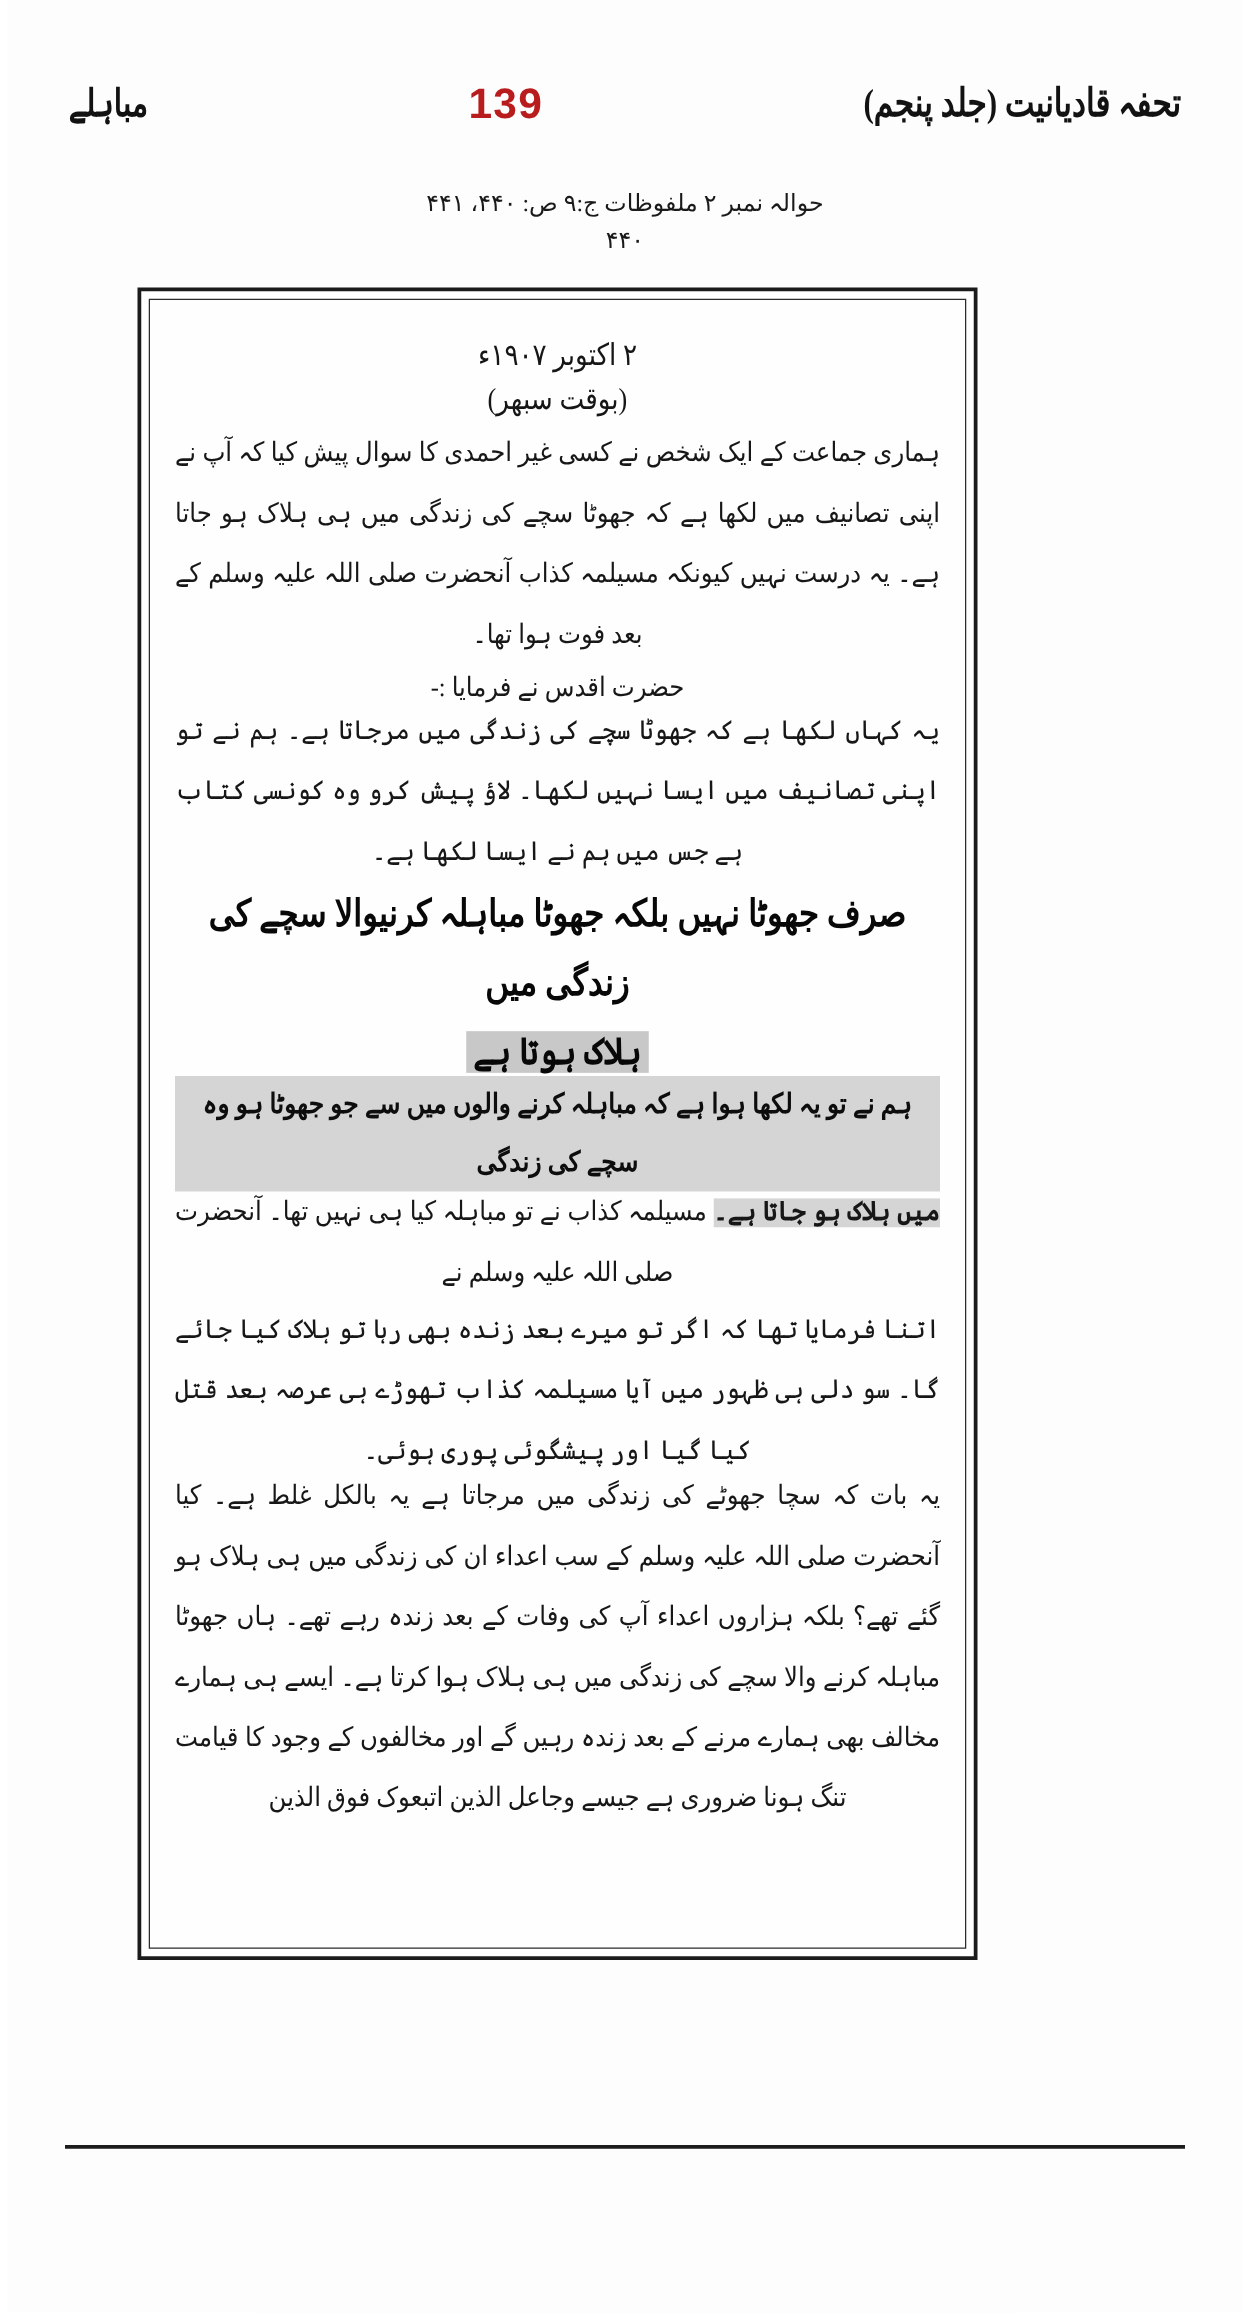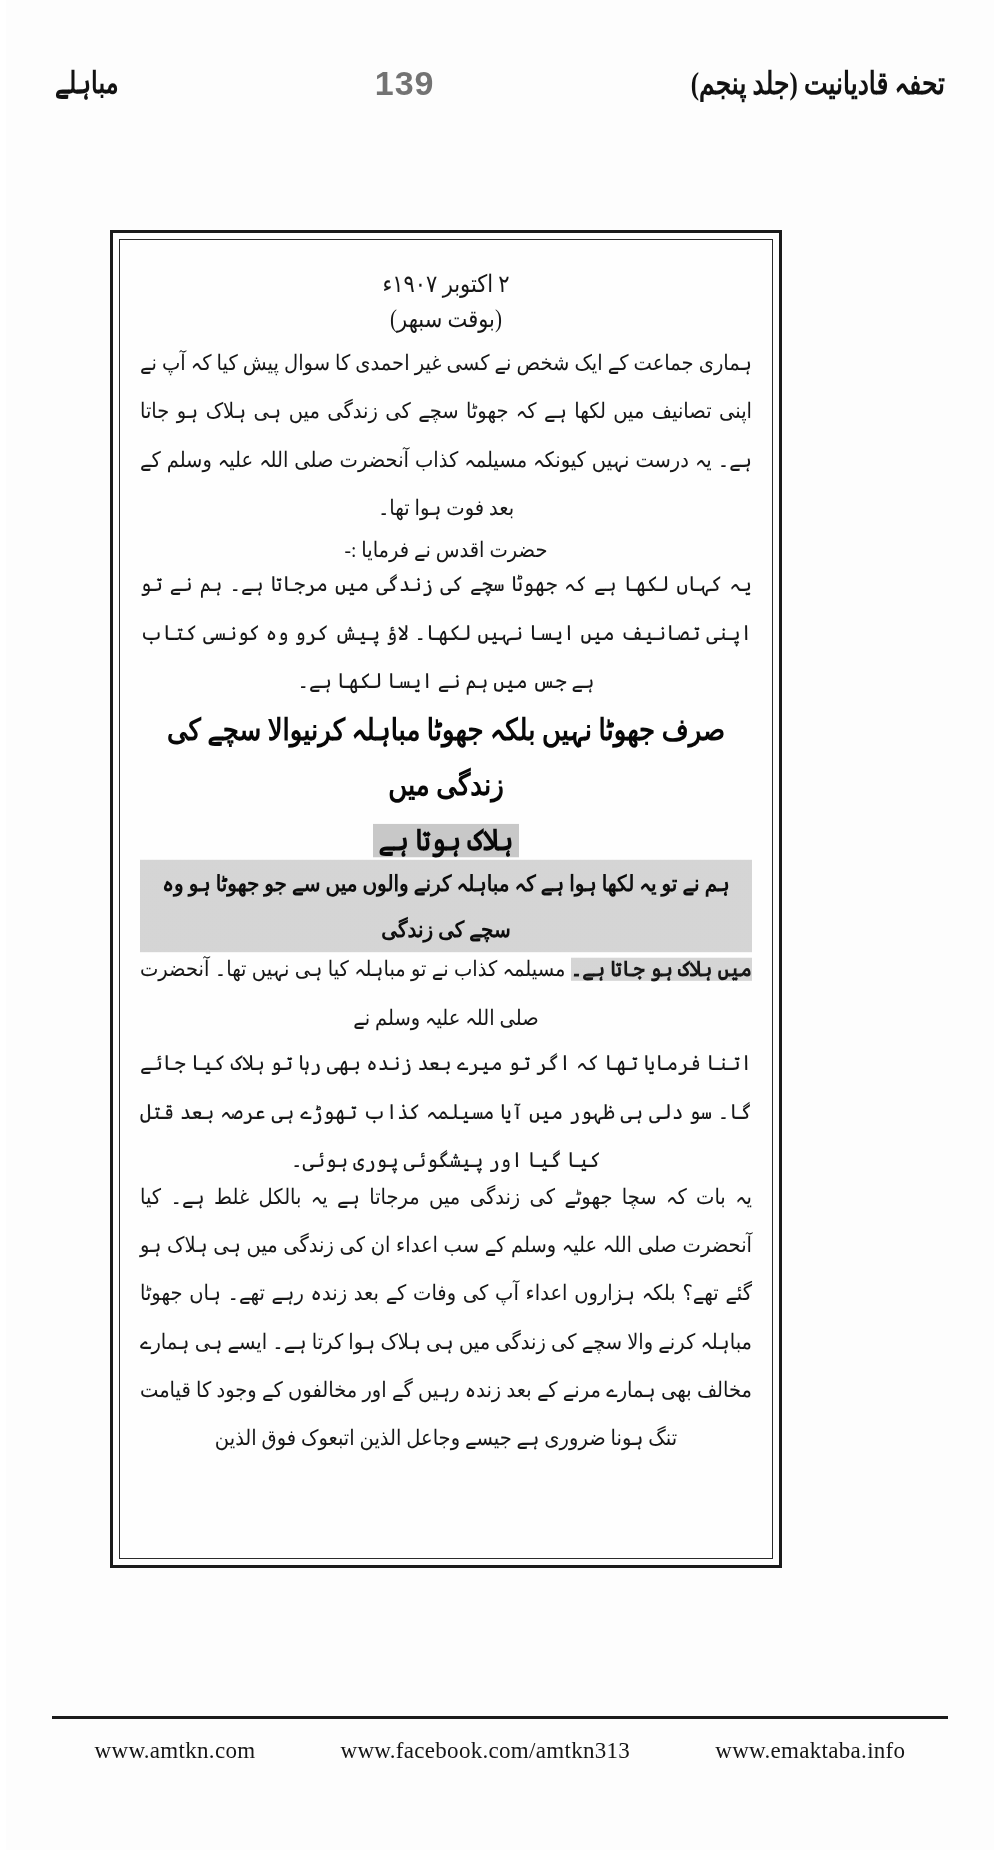--- a/index.html
+++ b/index.html
@@ -42,21 +42,21 @@
     font-weight: 600;
     letter-spacing: 1px;
     color: #121212;
     white-space: nowrap;
     transform: scaleY(1.25);
   }
   .header-page-number {
     font-family: "Liberation Sans", sans-serif;
     font-size: 34px;
     font-weight: 700;
-    color: #737373;
+    color: #b91c1c;
     letter-spacing: 1px;
   }
   .header-chapter {
     font-family: "Liberation Serif", serif;
     font-size: 24px;
     font-weight: 600;
     color: #121212;
     white-space: nowrap;
     transform: scaleY(1.25);
   }
@@ -200,20 +200,24 @@
 <body>
 
 <div class="page">
 
   <div class="header">
     <div class="header-book-title">تحفہ قادیانیت  (جلد پنجم)</div>
     <div class="header-page-number">139</div>
     <div class="header-chapter">مباہلے</div>
   </div>
 
+  <div class="reference">
+    <span>حوالہ نمبر ۲ ملفوظات  ج:۹ ص: ۴۴۰، ۴۴۱</span>
+    <span class="ref-second">۴۴۰</span>
+  </div>
 
   <div class="quote-box">
     <div class="quote-inner">
 
       <div class="q-date">۲ اکتوبر ۱۹۰۷ء</div>
       <div class="q-subhead">(بوقت سبھر)</div>
 
       <p class="q-para">ہماری جماعت کے ایک شخص نے کسی غیر احمدی کا سوال پیش کیا کہ آپ نے اپنی تصانیف میں لکھا ہے کہ جھوٹا سچے کی زندگی میں ہی ہلاک ہو جاتا ہے۔ یہ درست نہیں کیونکہ مسیلمہ کذاب آنحضرت صلی اللہ علیہ وسلم کے بعد فوت ہوا تھا۔</p>
 
       <div class="q-speaker">حضرت اقدس نے فرمایا :-</div>
@@ -234,21 +238,16 @@
       </p>
 
       <p class="q-para">اتنا فرمایا تھا کہ اگر تو میرے بعد زندہ بھی رہا تو ہلاک کیا جائے گا۔ سو دلی ہی ظہور میں آیا مسیلمہ کذاب تھوڑے ہی عرصہ بعد قتل کیا گیا اور پیشگوئی پوری ہوئی۔</p>
 
       <p class="q-para">یہ بات کہ سچا جھوٹے کی زندگی میں مرجاتا ہے یہ بالکل غلط ہے۔ کیا آنحضرت صلی اللہ علیہ وسلم کے سب اعداء ان کی زندگی میں ہی ہلاک ہو گئے تھے؟ بلکہ ہزاروں اعداء آپ کی وفات کے بعد زندہ رہے تھے۔ ہاں جھوٹا مباہلہ کرنے والا سچے کی زندگی میں ہی ہلاک ہوا کرتا ہے۔ ایسے ہی ہمارے مخالف بھی ہمارے مرنے کے بعد زندہ رہیں گے اور مخالفوں کے وجود کا قیامت تنگ ہونا ضروری ہے جیسے وجاعل الذین اتبعوک فوق الذین</p>
 
     </div>
   </div>
 
   <div class="footer-rule"></div>
-  <div class="footer-links">
-    <a href="#">www.amtkn.com</a>
-    <a href="#">www.facebook.com/amtkn313</a>
-    <a href="#">www.emaktaba.info</a>
-  </div>
 
   <div class="edge-l"></div>
   <div class="edge-r"></div>
 </div>
 
 </body></html>

